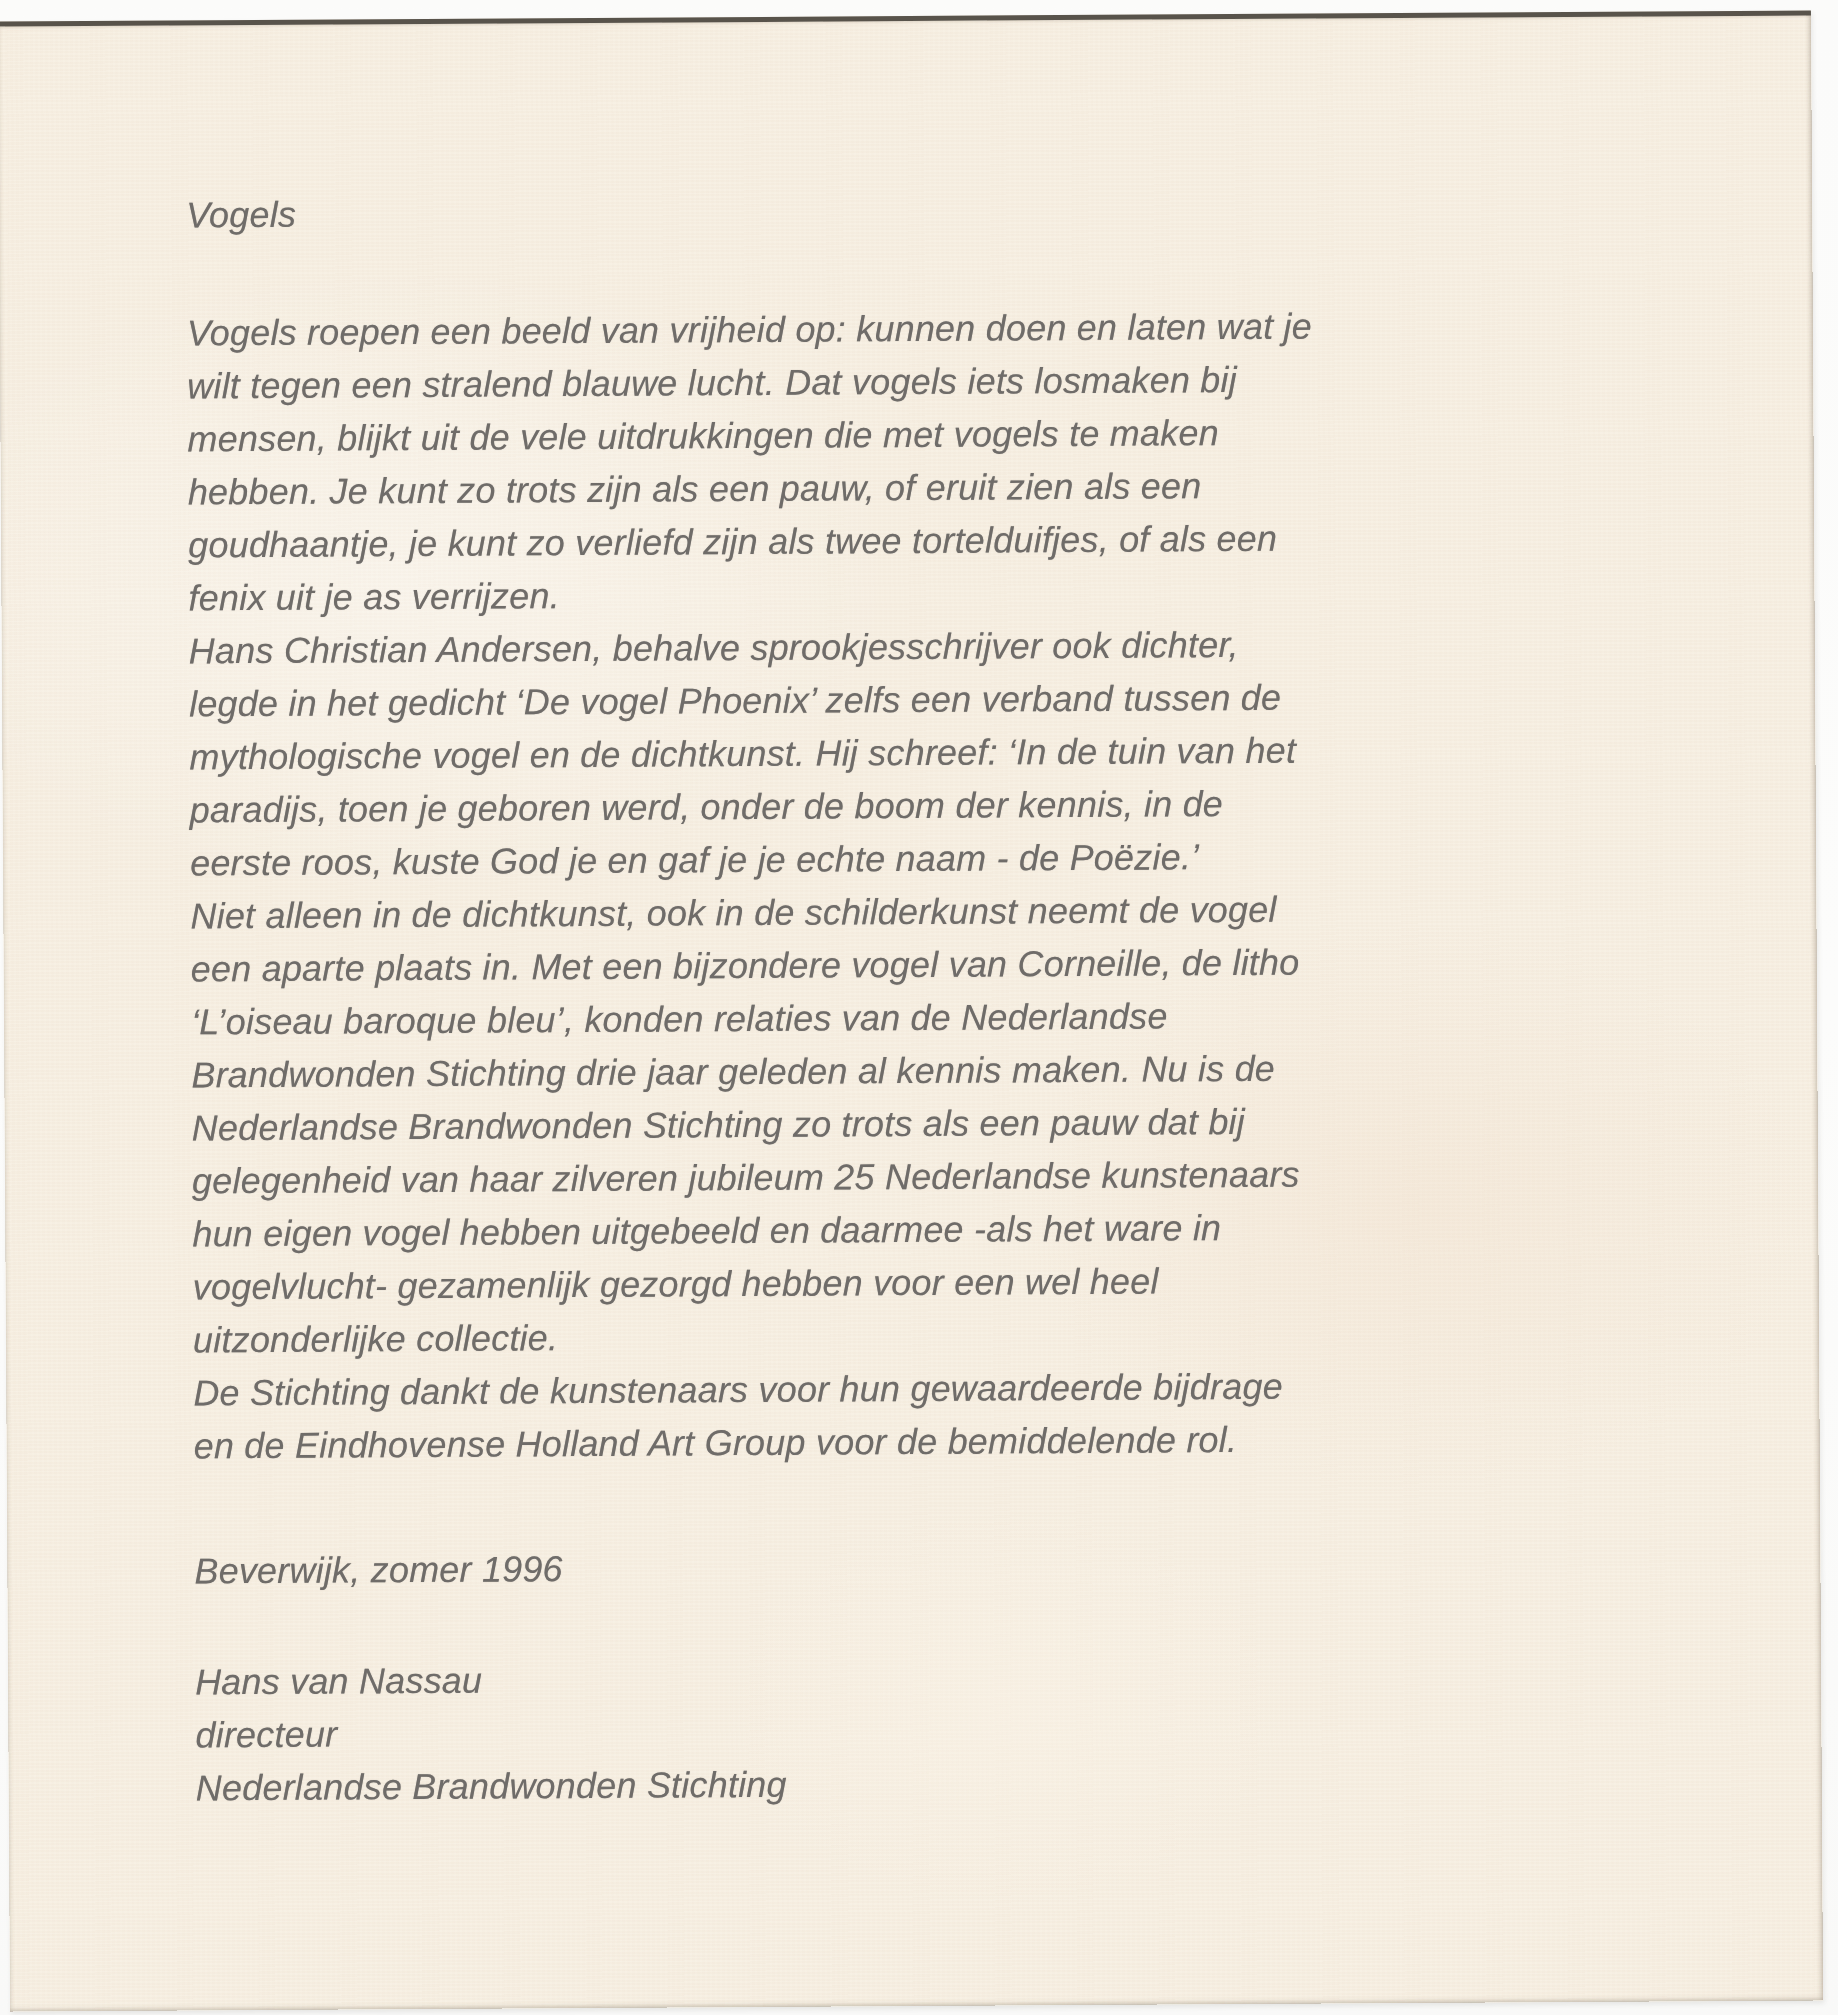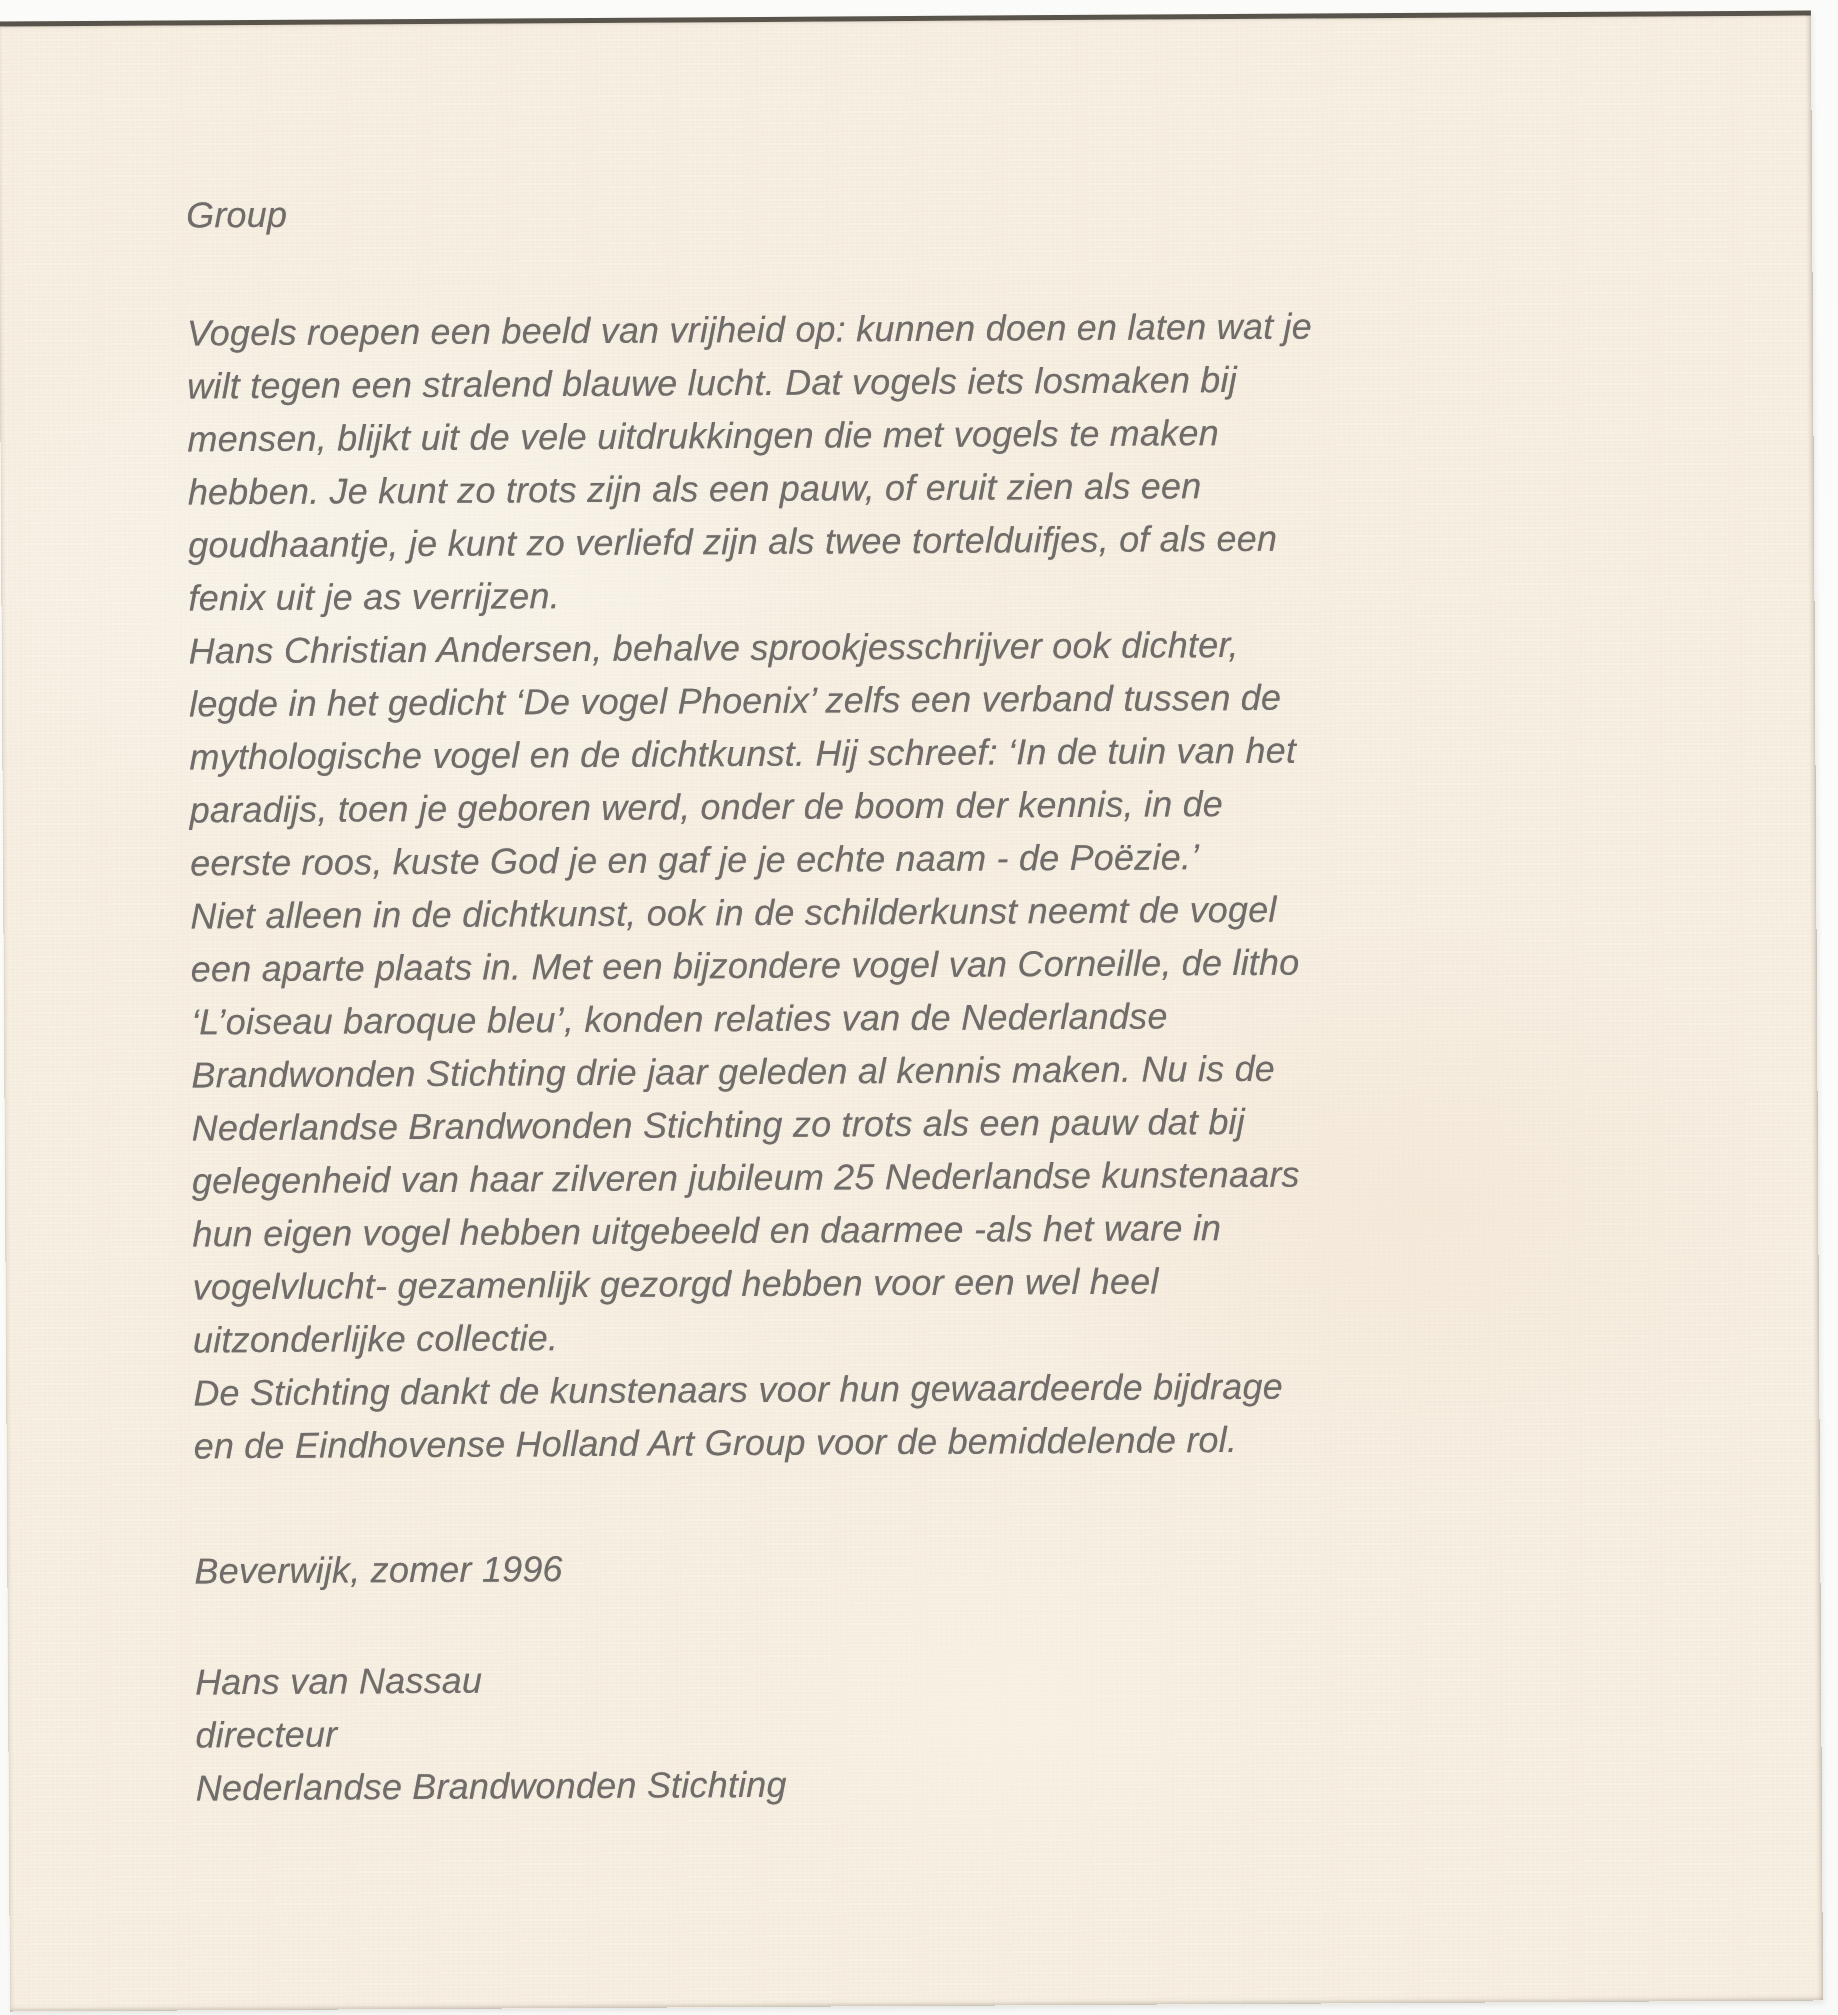--- a/index.html
+++ b/index.html
@@ -87,21 +87,21 @@
 
   .line { height: 53px; }
 </style>
 </head>
 <body>
 
 <div class="scan-bg">
   <div class="paper">
     <div class="text-layer">
 
-      <div class="doc-title">Group</div>
+      <div class="doc-title">Vogels</div>
 
       <div class="doc-body">
         <div class="line">Vogels roepen een beeld van vrijheid op: kunnen doen en laten wat je</div>
         <div class="line">wilt tegen een stralend blauwe lucht. Dat vogels iets losmaken bij</div>
         <div class="line">mensen, blijkt uit de vele uitdrukkingen die met vogels te maken</div>
         <div class="line">hebben. Je kunt zo trots zijn als een pauw, of eruit zien als een</div>
         <div class="line">goudhaantje, je kunt zo verliefd zijn als twee tortelduifjes, of als een</div>
         <div class="line">fenix uit je as verrijzen.</div>
         <div class="line">Hans Christian Andersen, behalve sprookjesschrijver ook dichter,</div>
         <div class="line">legde in het gedicht ‘De vogel Phoenix’ zelfs een verband tussen de</div>

